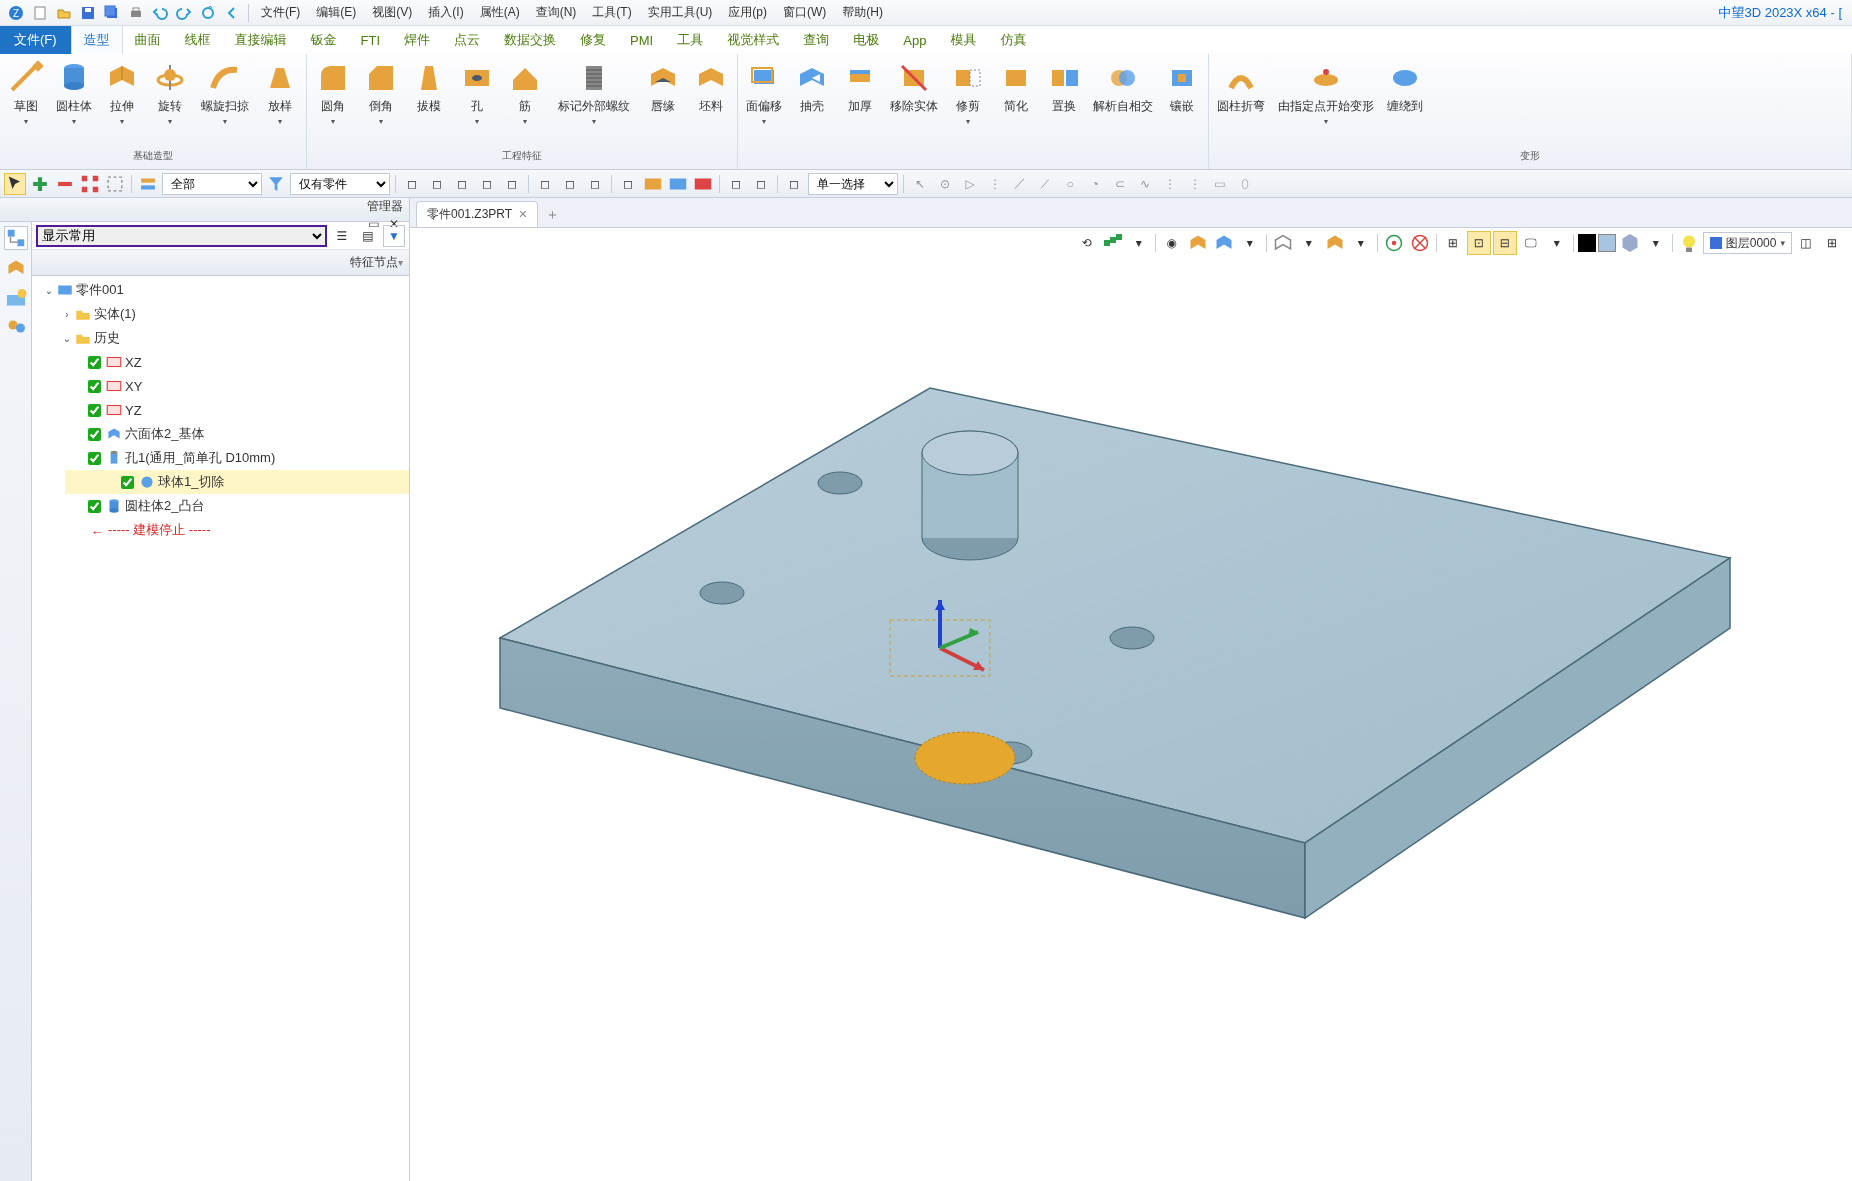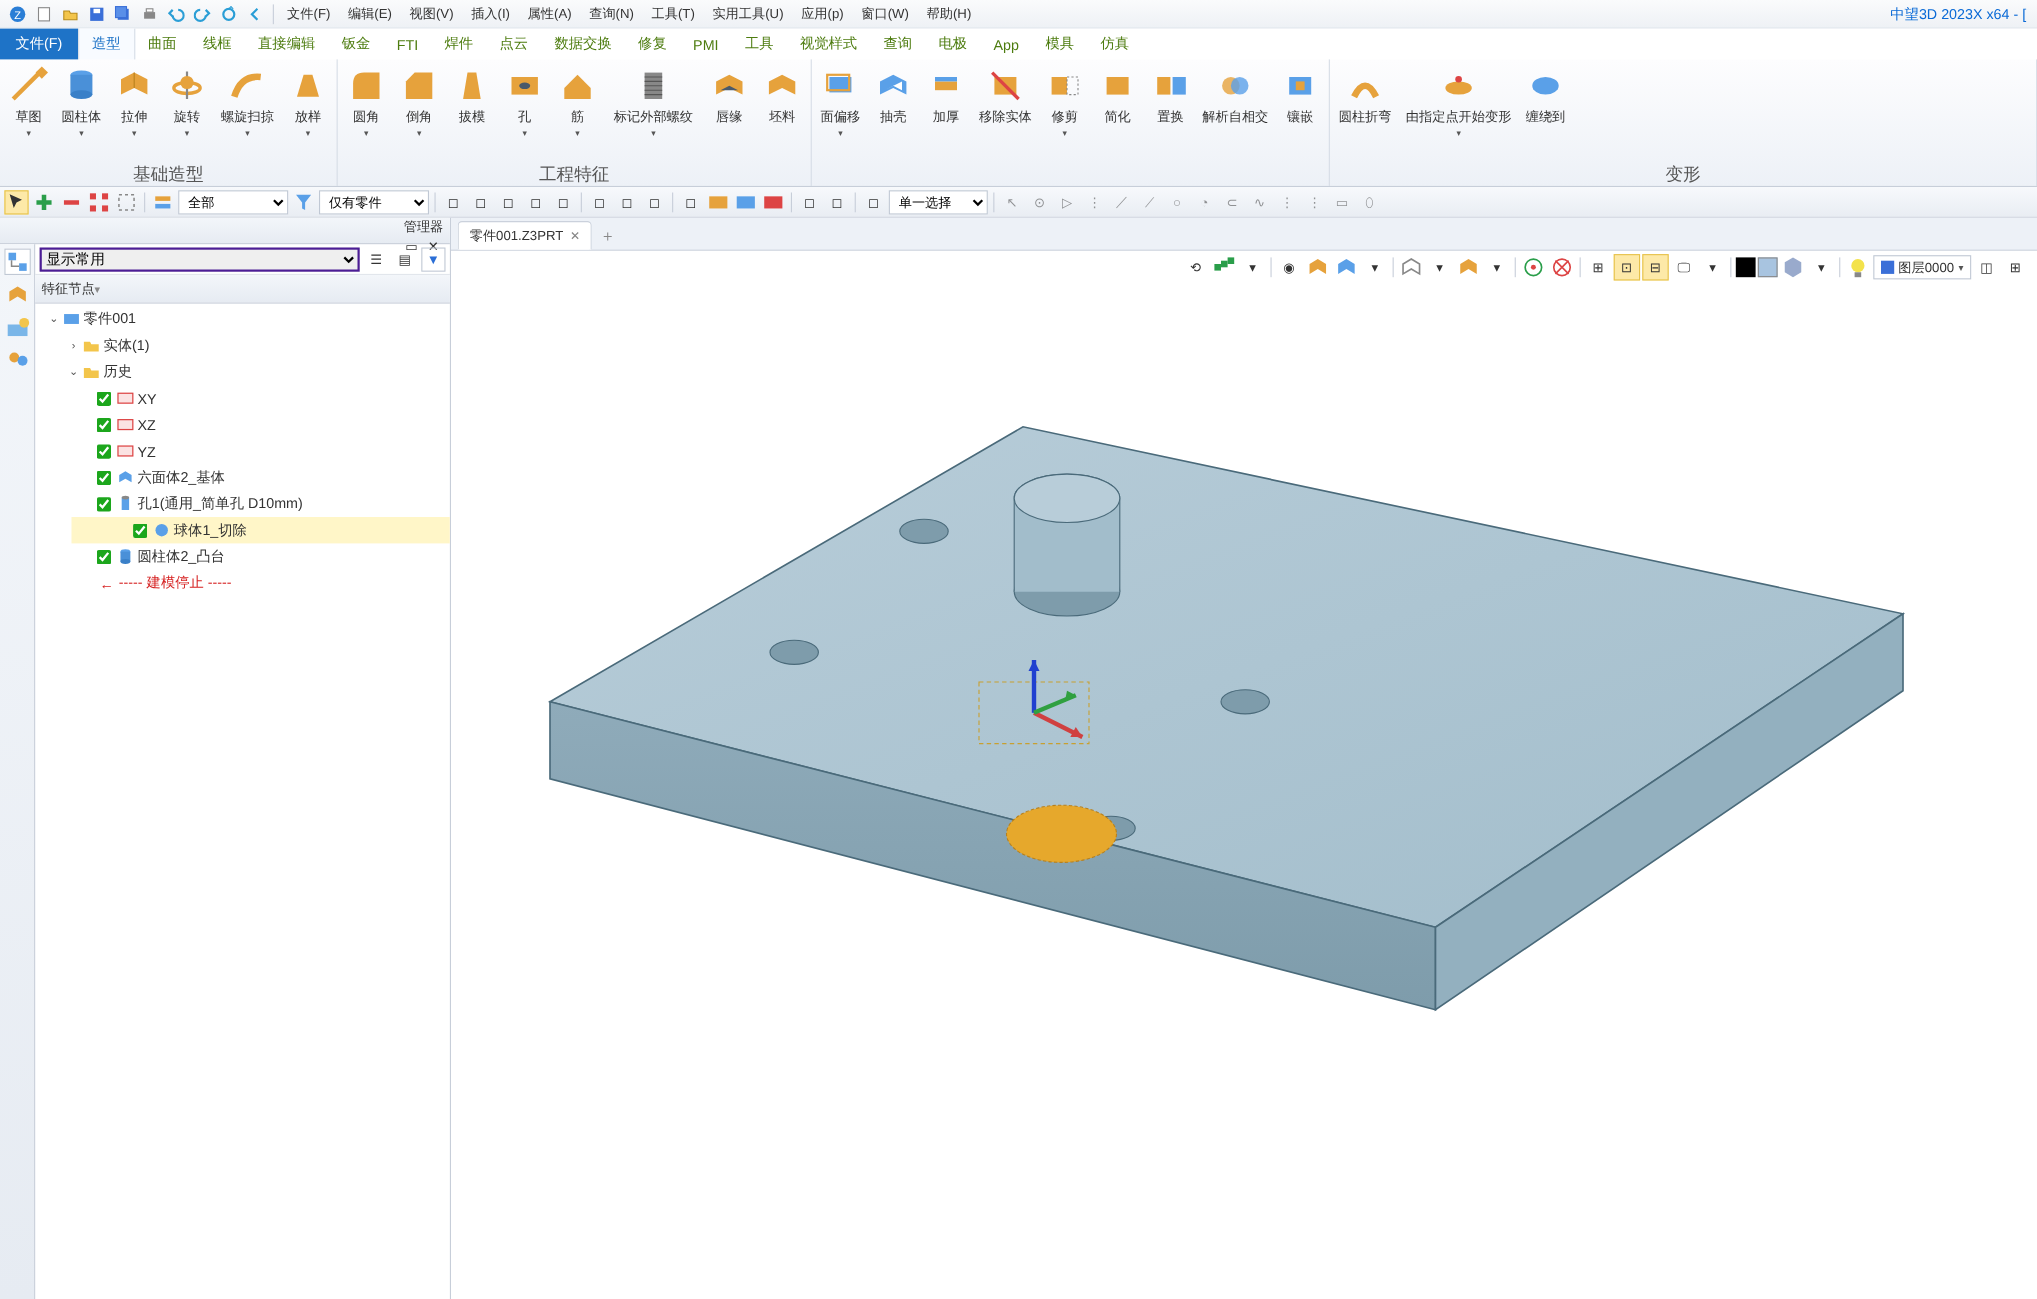--- a/index.html
+++ b/index.html
@@ -16,21 +16,21 @@
 
 .tab-row { height: 28px; display: flex; align-items: stretch; background: #fff; }
 .file-btn { background: #1e73c7; color: #fff; padding: 0 14px; display: flex; align-items: center; font-size: 13px; }
 .ribbon-tab { padding: 0 12px; display: flex; align-items: center; font-size: 13px; color: #4d7c0f; cursor: pointer; }
 .ribbon-tab.active { background: #f8fbff; color: #1e73c7; border-left: 1px solid #d6dde6; border-right: 1px solid #d6dde6; }
 
 
 .ribbon { height: 116px; background: linear-gradient(#fdfdfe,#edf1f7); border-bottom: 1px solid #c7ced9; display: flex; align-items: stretch; }
 .rib-group { display: flex; flex-direction: column; border-right: 1px solid #d6dde6; }
 .rib-buttons { flex: 1; display: flex; align-items: flex-start; padding: 2px 2px 0 2px; }
-.rib-label { height: 20px; text-align: center; font-size: 16px; color: #555; }
+.rib-label { height: 20px; text-align: center; font-size: 10px; color: #555; }
 .big-btn { width: 48px; display: flex; flex-direction: column; align-items: center; padding: 4px 2px; cursor: pointer; }
 .big-btn .ico { width: 36px; height: 36px; display: flex; align-items: center; justify-content: center; }
 .big-btn .lbl { font-size: 12px; color: #333; margin-top: 2px; white-space: nowrap; }
 .big-btn .dd { font-size: 8px; color: #555; margin-top: 2px; }
 
 
 .sec-bar { height: 28px; background: linear-gradient(#f7f9fc,#e9edf3); border-bottom: 1px solid #c7ced9; display: flex; align-items: center; padding: 0 4px; gap: 3px; }
 .sec-bar .sb-btn { width: 22px; height: 22px; display: flex; align-items: center; justify-content: center; cursor: pointer; }
 .sec-bar .sb-sep { width: 1px; height: 18px; background: #c7ced9; margin: 0 2px; }
 .sec-bar select, .sec-bar .sel { height: 22px; font-size: 12px; border: 1px solid #c0c8d4; background: #fff; padding: 0 4px; }
@@ -40,21 +40,21 @@
 .left-panel { width: 410px; border-right: 1px solid #c7ced9; display: flex; flex-direction: column; background: #fff; }
 .mgr-header { height: 24px; background: linear-gradient(#f3f6fa,#e6ebf2); border-bottom: 1px solid #c7ced9; display: flex; align-items: flex-end; padding: 0 6px; justify-content: space-between; flex-direction: column; }
 .mgr-header .hbtn { width: 18px; height: 18px; display:flex;align-items:center;justify-content:center;cursor:pointer; }
 .mgr-side { width: 32px; background: linear-gradient(#f3f6fa,#e6ebf2); border-right: 1px solid #c7ced9; display: flex; flex-direction: column; align-items: center; padding-top: 4px; gap: 6px; }
 .mgr-side .side-btn { width: 24px; height: 24px; display:flex;align-items:center;justify-content:center;cursor:pointer; }
 .mgr-body { flex: 1; display: flex; }
 .mgr-content { flex: 1; display: flex; flex-direction: column; }
 .filter-row { height: 28px; display: flex; align-items: center; padding: 0 4px; gap: 4px; border-bottom: 1px solid #e2e6ec; }
 .filter-row select { flex: 1; height: 22px; border: 2px solid #4c1d95; }
 .filter-row .fbtn { width: 22px; height: 22px; display:flex;align-items:center;justify-content:center;cursor:pointer; }
-.feat-header { height: 26px; background: linear-gradient(#f3f6fa,#e6ebf2); border-bottom: 1px solid #c7ced9; display: flex; align-items: center; padding: 0 6px; justify-content:flex-start;}
+.feat-header { height: 26px; background: linear-gradient(#f3f6fa,#e6ebf2); border-bottom: 1px solid #c7ced9; display: flex; align-items: center; padding: 0 6px; justify-content:flex-end;}
 .tree { flex: 1; overflow: auto; padding: 2px 0; font-size: 13px; }
 .tree-row { display: flex; align-items: center; height: 24px; padding-left: 6px; cursor: pointer; }
 .tree-row input[type=checkbox] { accent-color: #1ca61c; margin-right: 4px; }
 .tree-row .tico { width: 18px; height: 18px; display:flex;align-items:center;justify-content:center;margin-right:2px; }
 .tree-row.selected { background: #fff6c8; margin-left: 33px; }
 .tree-row .caret { width: 14px; height: 14px; display:flex;align-items:center;justify-content:center;color:#555;font-size:10px; }
 .tree-row.stop { color: #d62222; }
 
 
 .right { flex: 1; display: flex; flex-direction: column; }
@@ -605,30 +605,30 @@
             <span>历史</span>
           </div>
 
           <div class="tree-row" style="padding-left:56px">
             <input type="checkbox" checked="" style="">
             <span class="tico">
                 <svg viewBox="0 0 16 16">
                   <rect x="2" y="4" width="12" height="8" fill="#fbe3e3" stroke="#d44"></rect>
                 </svg>
               </span>
-            <span>XY</span>
+            <span>XZ</span>
           </div>
           <div class="tree-row" style="padding-left:56px">
             <input type="checkbox" checked="" style="">
             <span class="tico">
                 <svg viewBox="0 0 16 16">
                   <rect x="2" y="4" width="12" height="8" fill="#fbe3e3" stroke="#d44"></rect>
                 </svg>
               </span>
-            <span>XZ</span>
+            <span>XY</span>
           </div>
           <div class="tree-row" style="padding-left:56px">
             <input type="checkbox" checked="" style="">
             <span class="tico">
                 <svg viewBox="0 0 16 16">
                   <rect x="2" y="4" width="12" height="8" fill="#fbe3e3" stroke="#d44"></rect>
                 </svg>
               </span>
             <span>YZ</span>
           </div>

